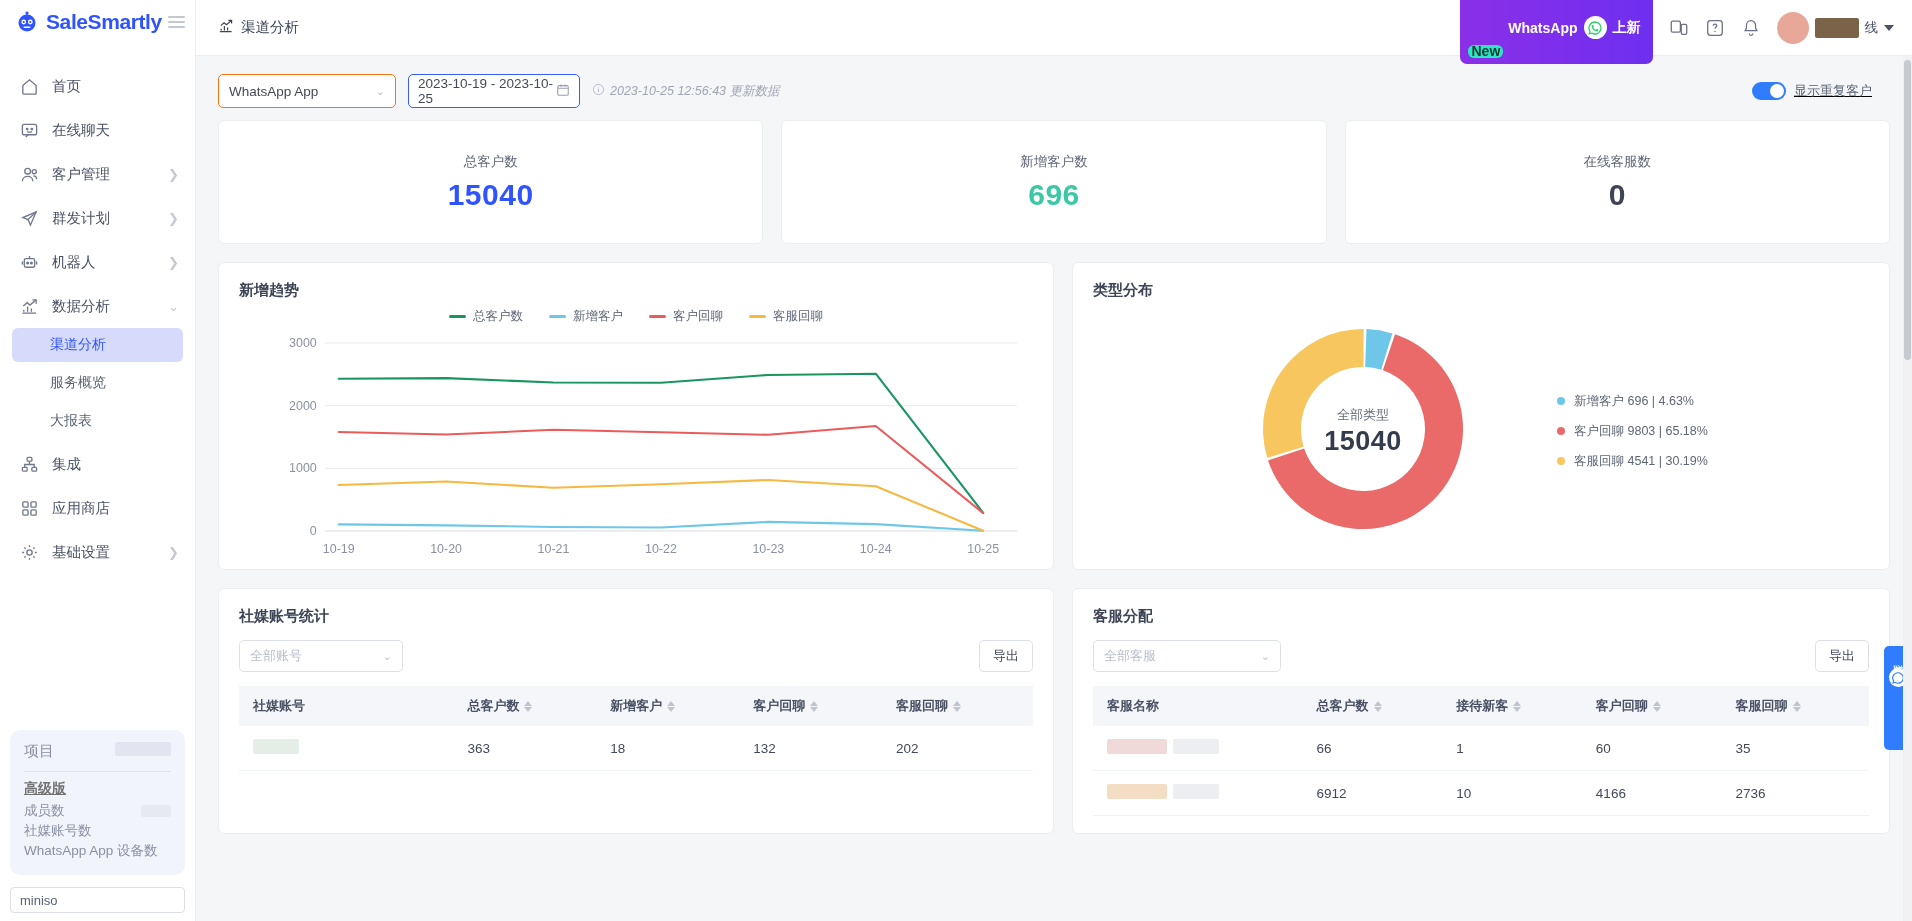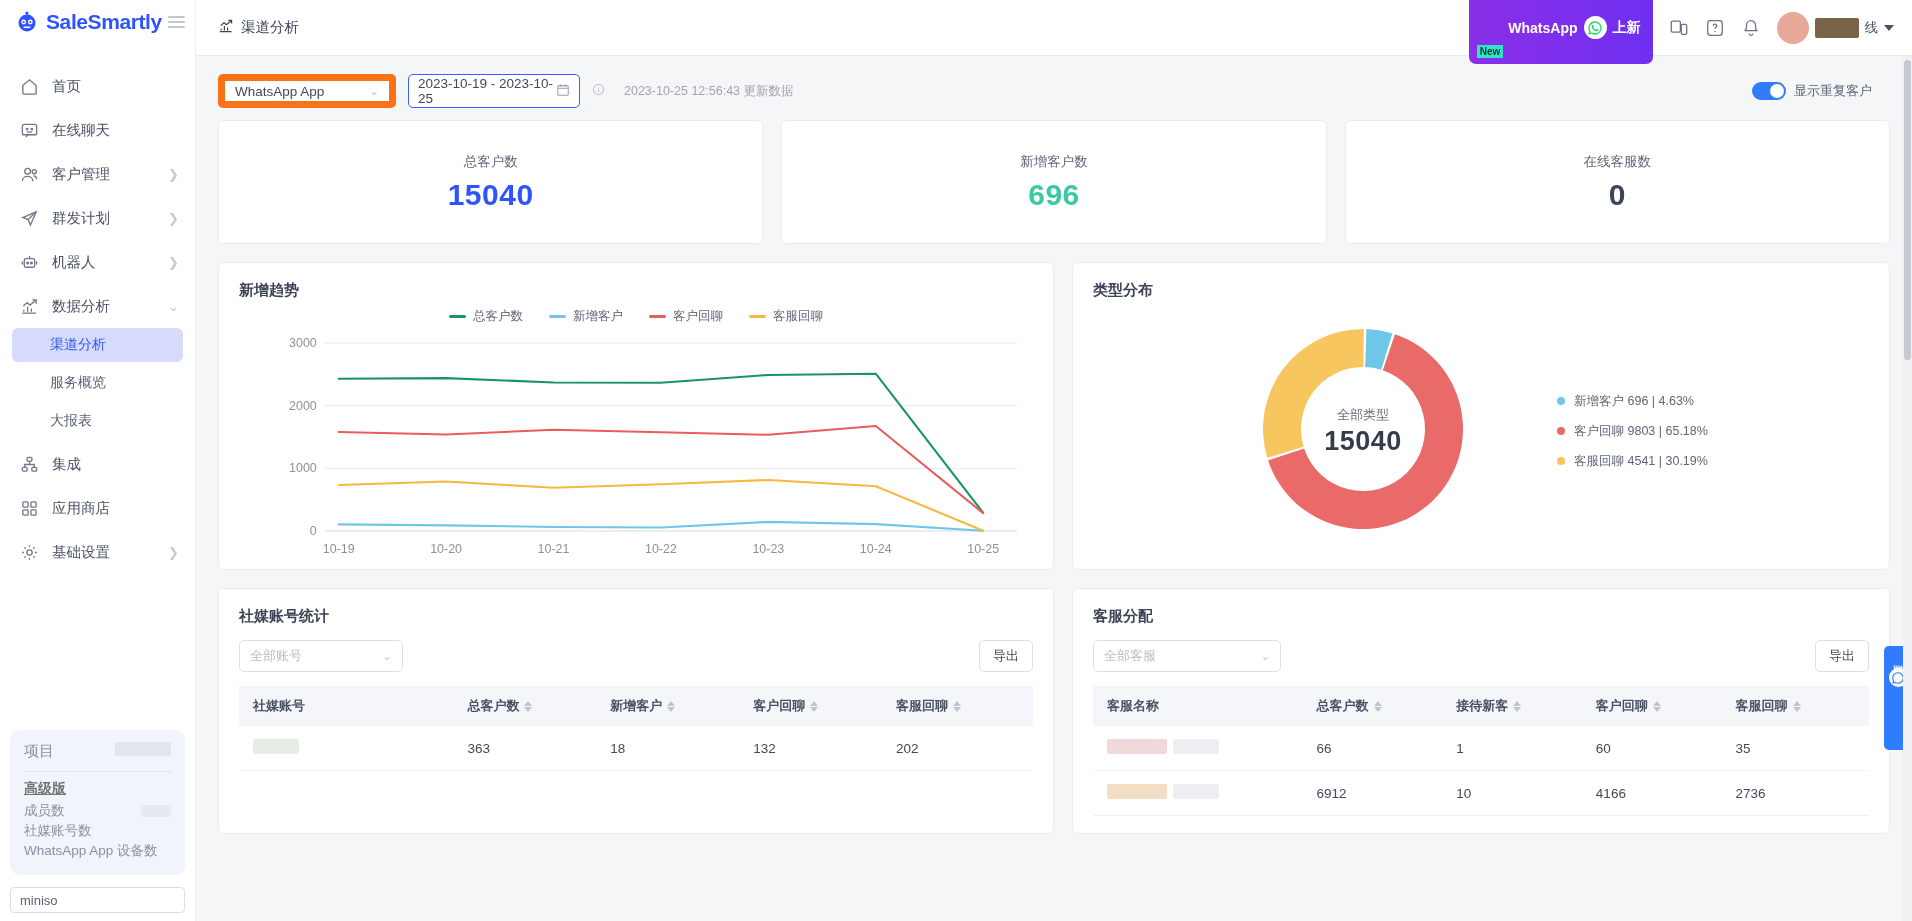--- a/index.html
+++ b/index.html
@@ -74,22 +74,22 @@
   }
   .topbar-title { display: flex; align-items: center; gap: 7px; font-size: 14.5px; color: #3d4456; }
   .topbar-right { margin-left: auto; display: flex; align-items: center; gap: 16px; }
 
   .promo {
     display: flex; align-items: center; gap: 5px; position: relative;
     background: linear-gradient(90deg,#8b2fe8,#6e2ff0); border-radius: 7px;
     padding: 6px 12px 6px 8px; color: #fff; font-size: 14px; font-weight: bold;
   }
   .promo .new {
-    background: #2ee6c5; color: #0b3b33; font-size: 10px; font-weight: bold;
-    border-radius: 0; padding: 1px 3px; line-height: 11px; margin-top: 48px;
+    background: #2ee6c5; color: #0b3b33; font-size: 14px; font-weight: bold;
+    border-radius: 6px; padding: 1px 3px; line-height: 11px; margin-top: 48px;
   }
   .promo .wa-ball {
     width: 23px; height: 23px; border-radius: 50%; background: #fff;
     display: flex; align-items: center; justify-content: center; margin: 0 1px;
   }
   .promo-close {
     position: absolute; right: -8px; top: -7px; width: 15px; height: 15px;
     border-radius: 50%; background: #9aa0ab; color: #fff; font-size: 10px;
     display: flex; align-items: center; justify-content: center; cursor: pointer;
   }
@@ -103,31 +103,31 @@
 
   .redbar { position: absolute; top: 0; left: 460px; right: 0; height: 7px; background: #f0431f; }
   .redbar-txt { position: absolute; top: 0; left: 620px; display: flex; gap: 60px; }
   .redbar-chip { width: 70px; height: 7px; background: #d8d8dc; }
 
   
   .content { flex: 1; overflow: hidden; padding: 0 0 0 0; }
 
   .filters { display: flex; align-items: center; padding: 18px 22px 12px 22px; gap: 12px; }
   .select-box {
-    width: 178px; height: 34px; border: 7px solid #f97316; border-radius: 5px; background: #fff;
+    width: 178px; height: 34px; border: 1px solid #f97316; border-radius: 5px; background: #fff;
     display: flex; align-items: center; padding: 8px 10px; font-size: 13.5px; color: #43495a; cursor: pointer;
   }
   .select-box .arrow { margin-left: auto; color: #b4bac6; font-size: 11px; }
   .date-box {
     width: 172px; height: 34px; border: 1px solid #3a5bff; border-radius: 5px; background: #fff;
     display: flex; align-items: center; padding: 0 9px; font-size: 13.5px; color: #43495a; cursor: pointer;
   }
   .date-box .cal { margin-left: auto; color: #9aa0b0; }
-  .update-note { display: flex; align-items: center; gap: 19px; font-size: 12.5px; color: #a0a5b4; }
-  .toggle-wrap { margin-left: auto; display: flex; align-items: center; gap: 8px; padding-right: 18px; }
+  .update-note { display: flex; align-items: center; gap: 5px; font-size: 12.5px; color: #a0a5b4; font-style: italic; }
+  .toggle-wrap { margin-left: auto; display: flex; align-items: center; gap: 8px; padding-right: 18px; text-decoration: underline; }
   .switch { width: 34px; height: 18px; border-radius: 9px; background: #2f7cff; position: relative; cursor: pointer; }
   .switch i { position: absolute; right: 2px; top: 2px; width: 14px; height: 14px; border-radius: 50%; background: #fff; }
   .toggle-lbl { font-size: 13px; color: #5a6274; }
 
   .cards-row { display: flex; gap: 18px; padding: 0 22px; }
   .stat-card {
     flex: 1; background: #fff; border: 1px solid #ebedf0; border-radius: 6px;
     height: 124px; display: flex; flex-direction: column; align-items: center; justify-content: center;
   }
   .stat-card.tall { justify-content: flex-start; padding-top: 22px; }

